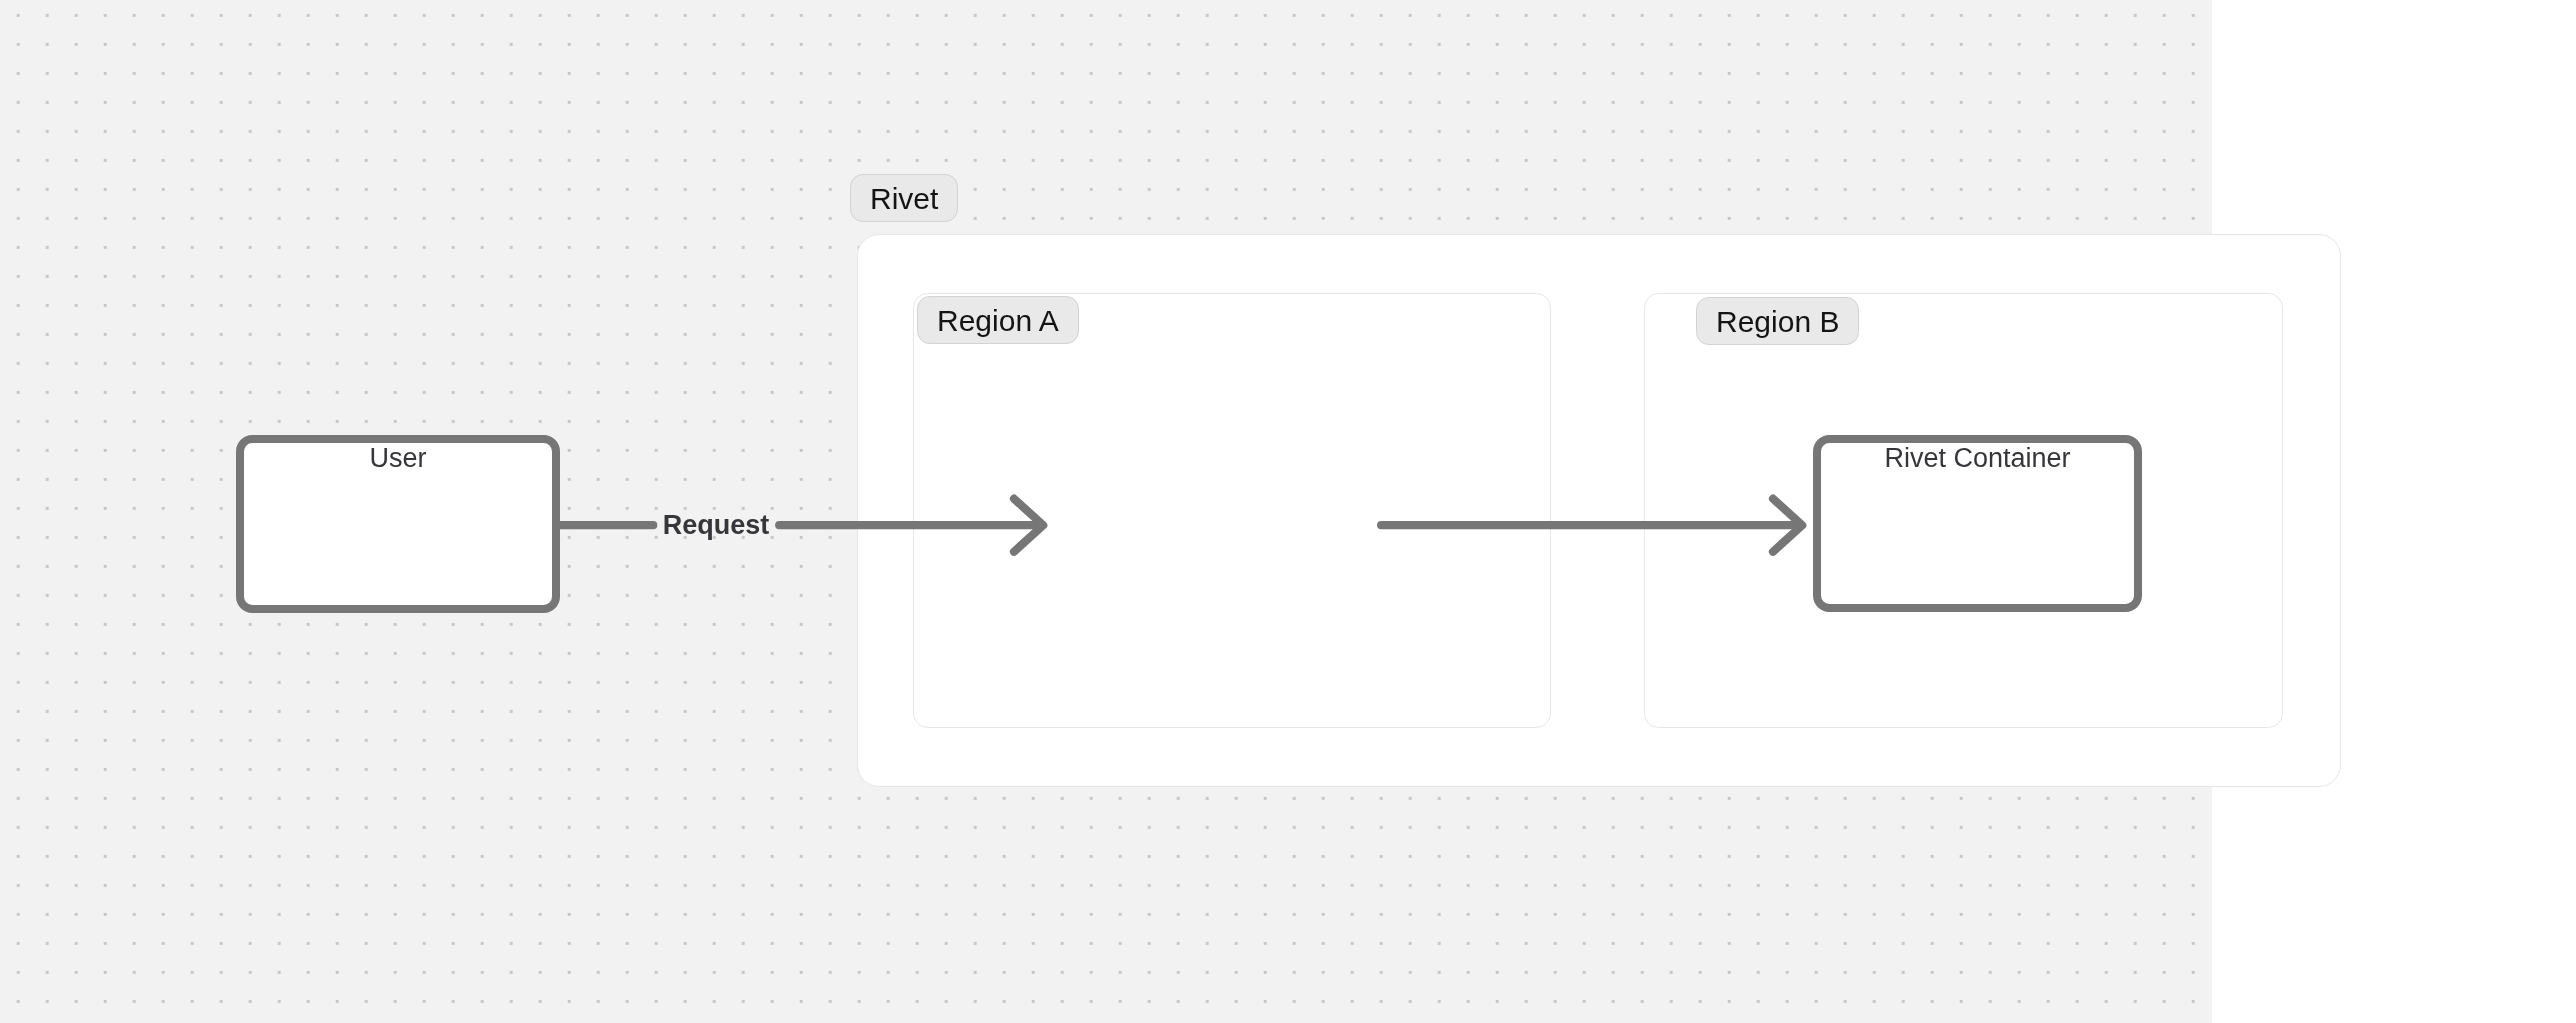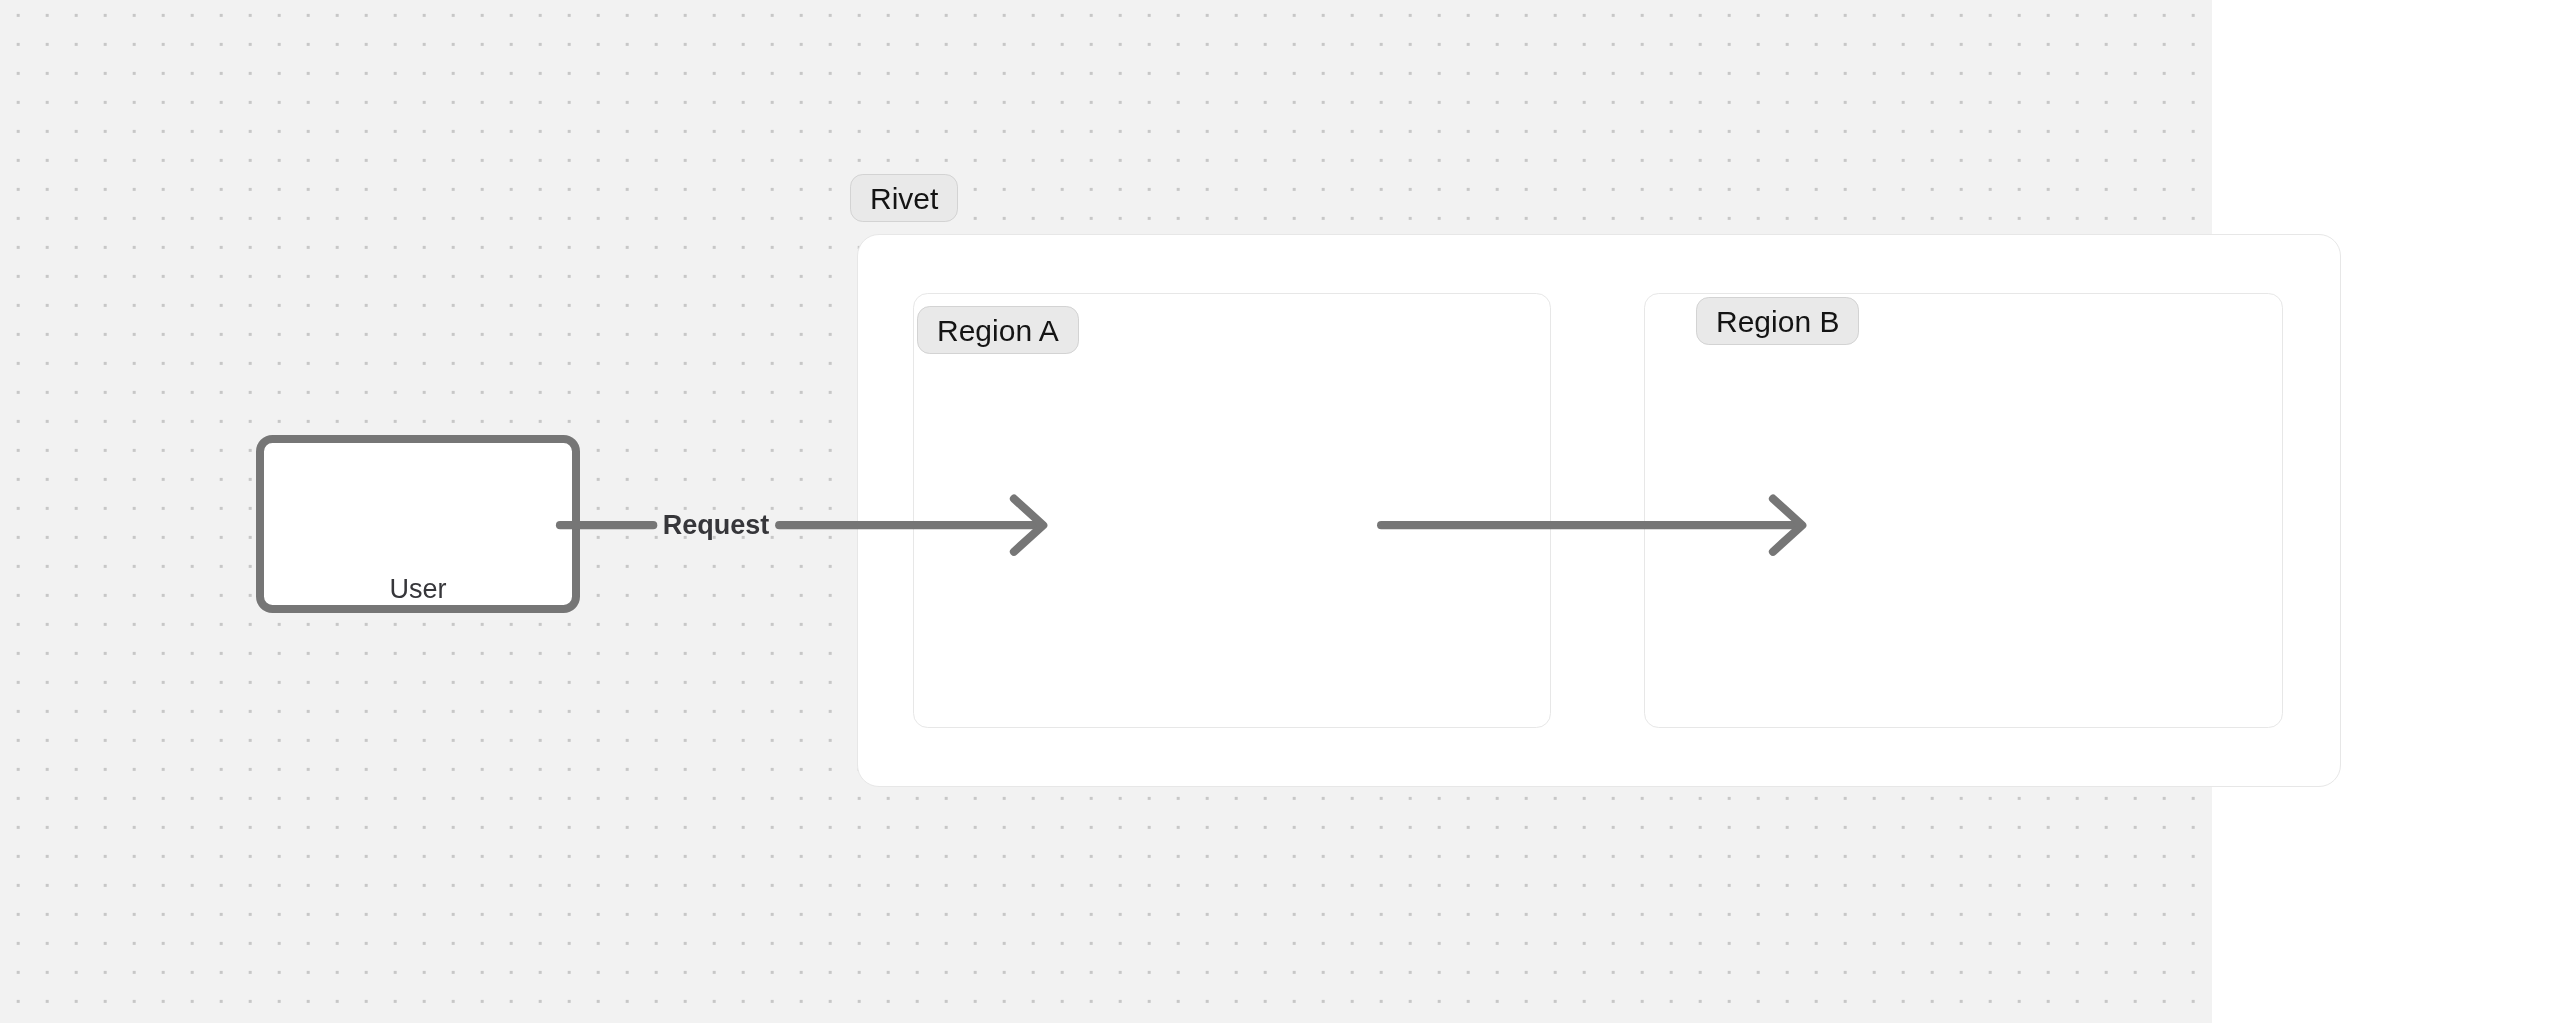--- a/index.html
+++ b/index.html
@@ -45,35 +45,34 @@
     border-radius: 12.8px;
     padding: 5.5px 19px;
     box-sizing: border-box;
     font-size: 30px;
     line-height: 35px;
     font-weight: 500;
     color: #141414;
     white-space: nowrap;
   }
   .frame-badge    { left: 850px;  top: 174px; }
-  .region-a-badge { left: 917px; top: 306px; }
+  .region-a-badge { left: 917px; top: 296px; }
   .region-b-badge { left: 1648px; top: 297px; margin-left: 48px; }
   .node {
     position: absolute;
     background: #ffffff;
     border: 8.2px solid #767676;
     border-radius: 16.4px;
     box-sizing: border-box;
     display: flex;
-    align-items: flex-end;
+    align-items: flex-start;
     justify-content: center;
     font-size: 27px;
     color: #36363a;
     white-space: nowrap;
-    margin-left: 20px;
   }
   .node-user      { left: 236px;  top: 435px; width: 324px; height: 178px; }
   .node-guard     { left: 1052px; top: 435px; width: 327px; height: 179px; }
   .node-container { left: 1813px; top: 435px; width: 329px; height: 177px; }
   .edges-layer {
     position: absolute;
     left: 0; top: 0;
     width: 2576px;
     height: 1023px;
     pointer-events: none;
@@ -105,20 +104,23 @@
   <div class="badge region-a-badge">
     <span>Region A</span>
   </div>
   <div class="badge region-b-badge">
     <span>Region B</span>
   </div>
 
   <div class="node node-user">
     <span>User</span>
   </div>
+  <div class="node node-container">
+    <span>Rivet Container</span>
+  </div>
 
   <svg class="edges-layer" viewBox="0 0 2820 1120" xmlns="http://www.w3.org/2000/svg">
     <g stroke="#767676" stroke-width="9" fill="none" stroke-linecap="round" stroke-linejoin="round">
       <path d="M 613 575 H 715"></path>
       <path d="M 853 575 H 1140"></path>
       <path d="M 1110 546 L 1142 575 L 1110 604"></path>
     </g>
     <g stroke="#767676" stroke-width="9" fill="none" stroke-linecap="round" stroke-linejoin="round">
       <path d="M 1512 575 H 1971"></path>
       <path d="M 1941 546 L 1973 575 L 1941 604"></path>

